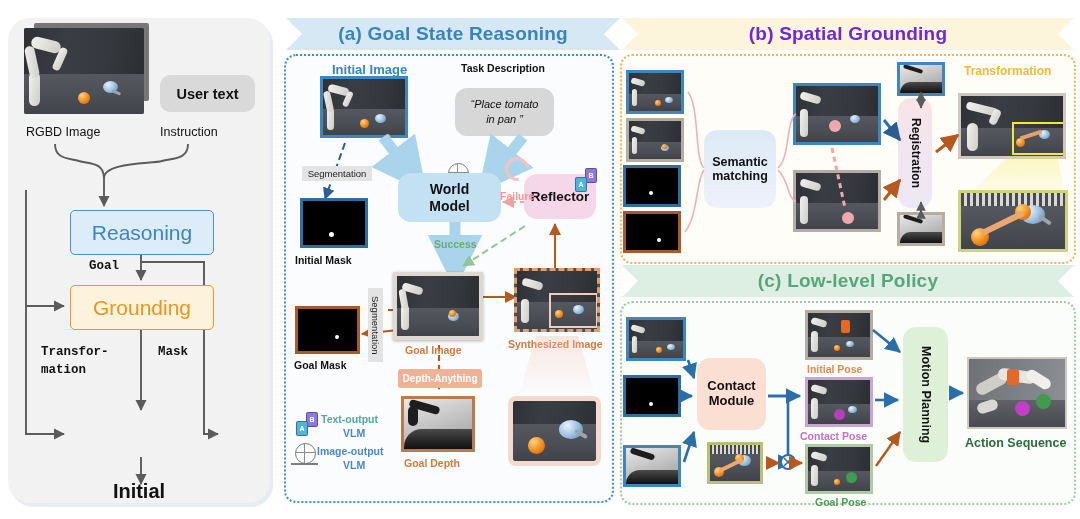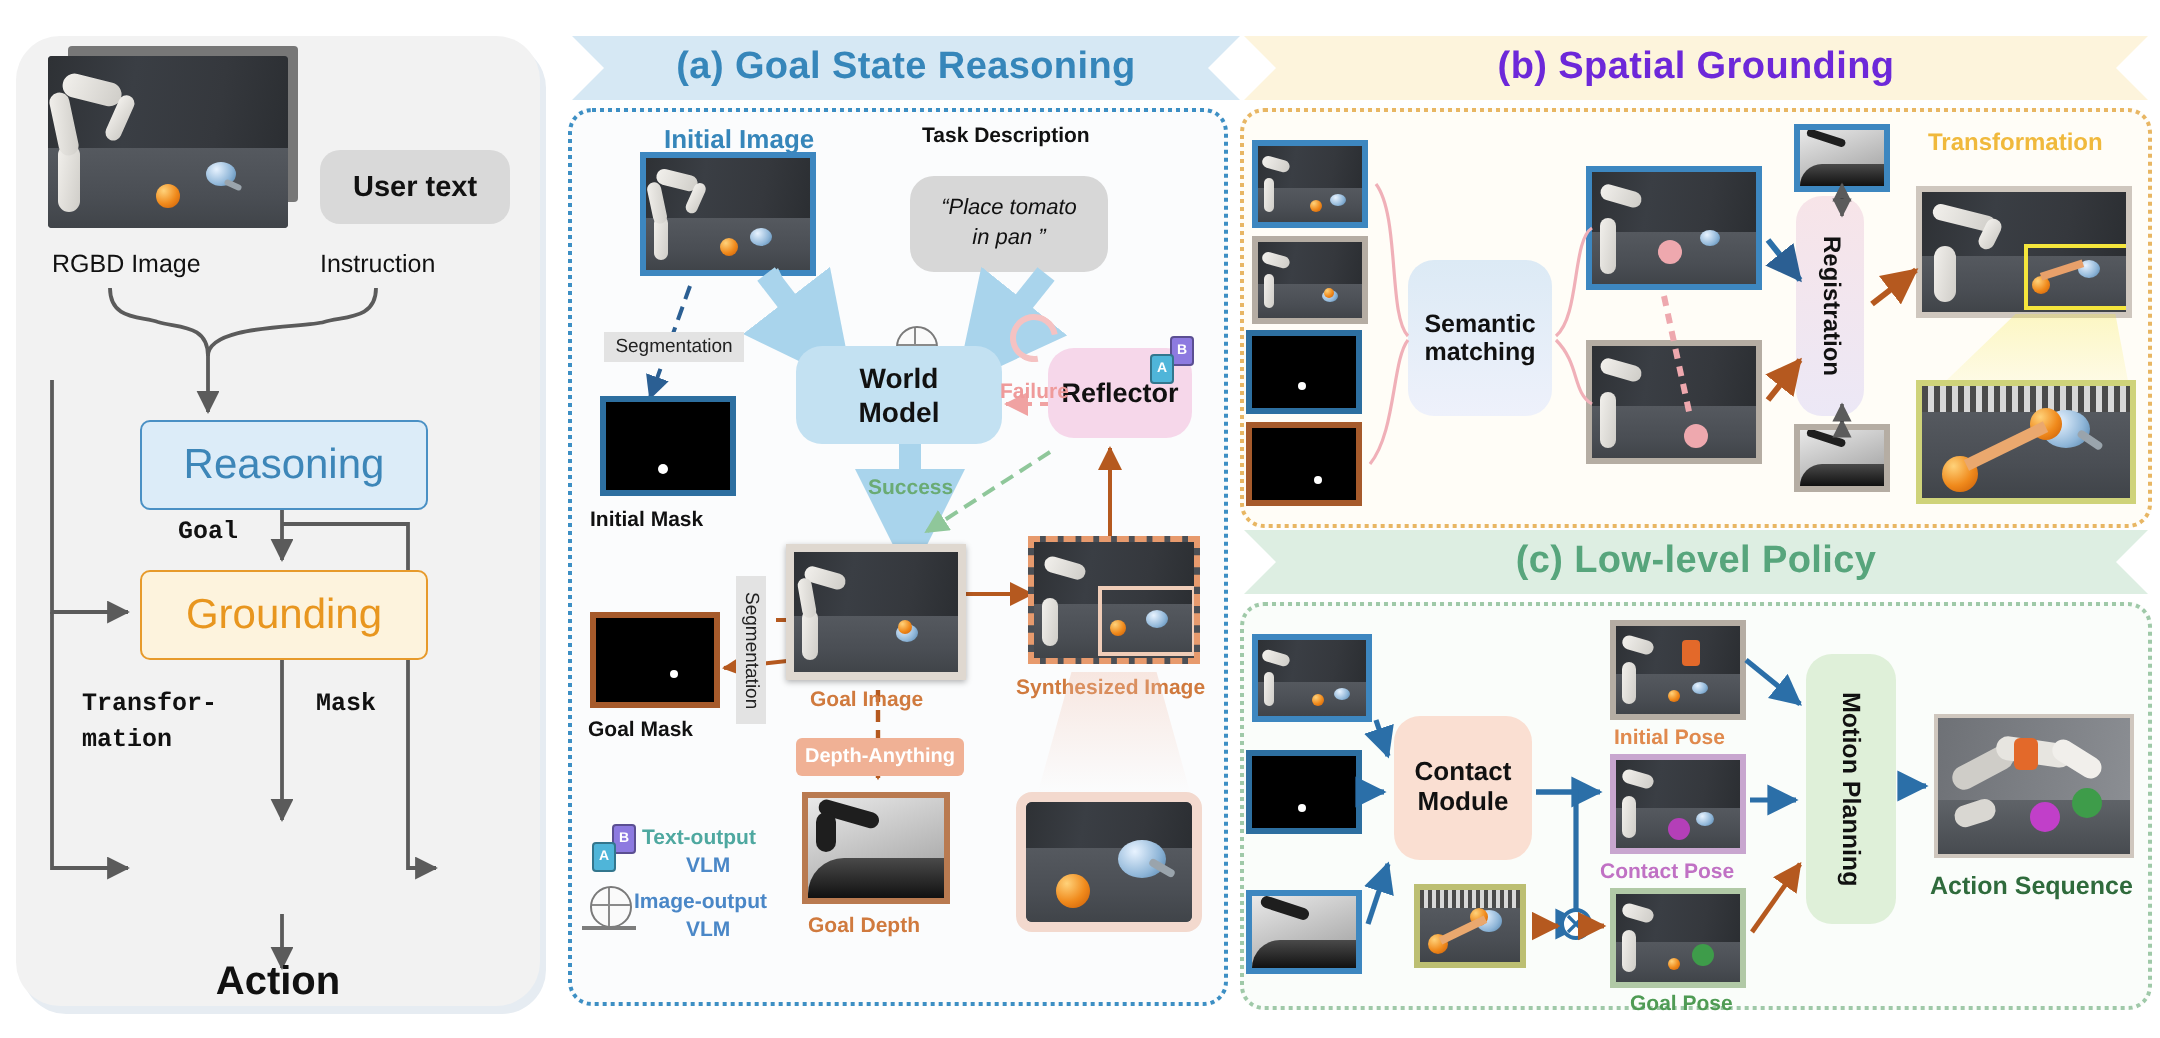--- a/index.html
+++ b/index.html
@@ -131,21 +131,21 @@
   </div>
   <div class="flowbox abs" id="box-grounding">
     <span>Grounding</span>
   </div>
 
   <span class="lbl lbl-b" style="left:81px;top:241px;">Goal</span>
   <span class="lbl lbl-b" style="left:33px;top:327px;">Transfor-</span>
   <span class="lbl lbl-b" style="left:33px;top:345px;">mation</span>
   <span class="lbl lbl-b" style="left:150px;top:327px;">Mask</span>
 
-  <div class="abs" style="left:0;top:462px;width:262px;text-align:center;font-size:20px;font-weight:bold;color:#111;">Action</div>
+  <div class="abs" style="left:0;top:462px;width:262px;text-align:center;font-size:20px;font-weight:bold;color:#111;">Initial</div>
 </div>
 
 <div class="ribbon" id="ribbon-a">
   <span>(a) Goal State Reasoning</span>
 </div>
 <div class="ribbon" id="ribbon-b">
   <span>(b) Spatial Grounding</span>
 </div>
 <div class="ribbon" id="ribbon-c">
   <span>(c) Low-level Policy</span>

